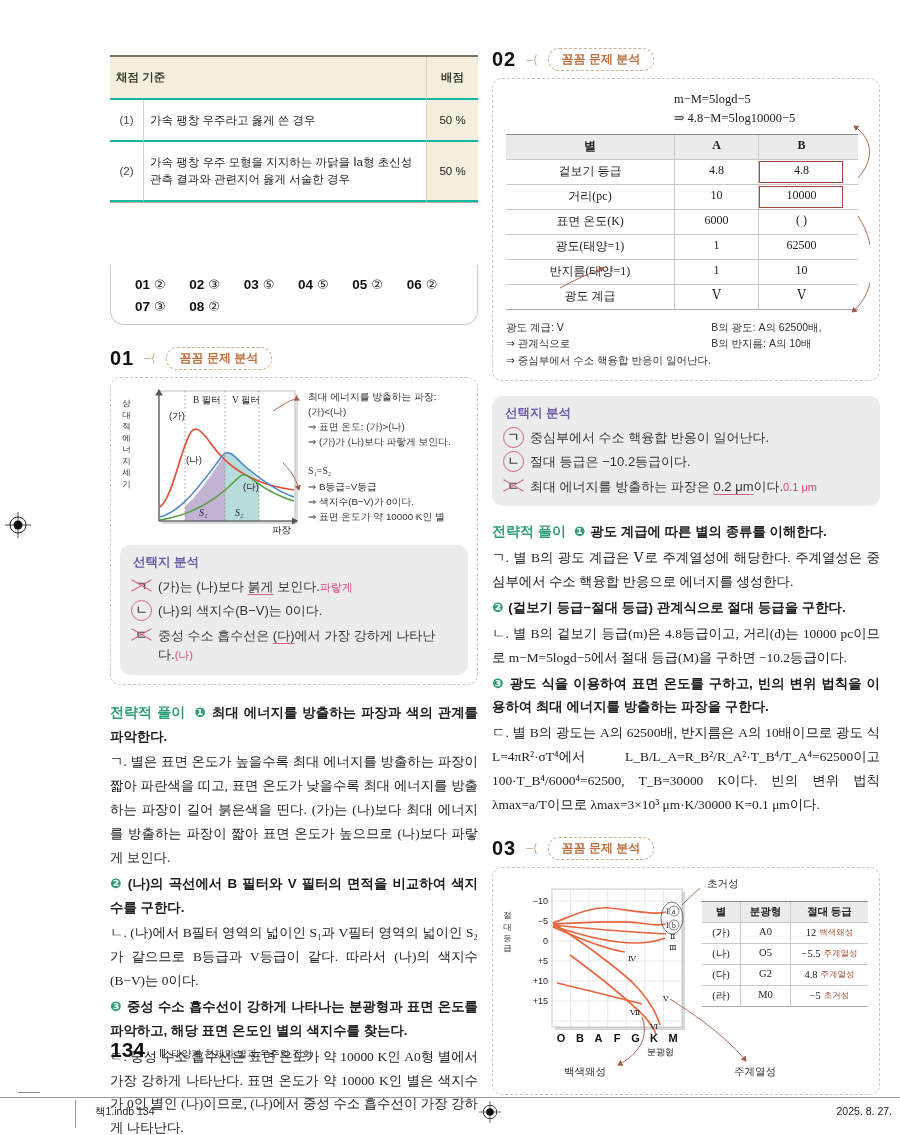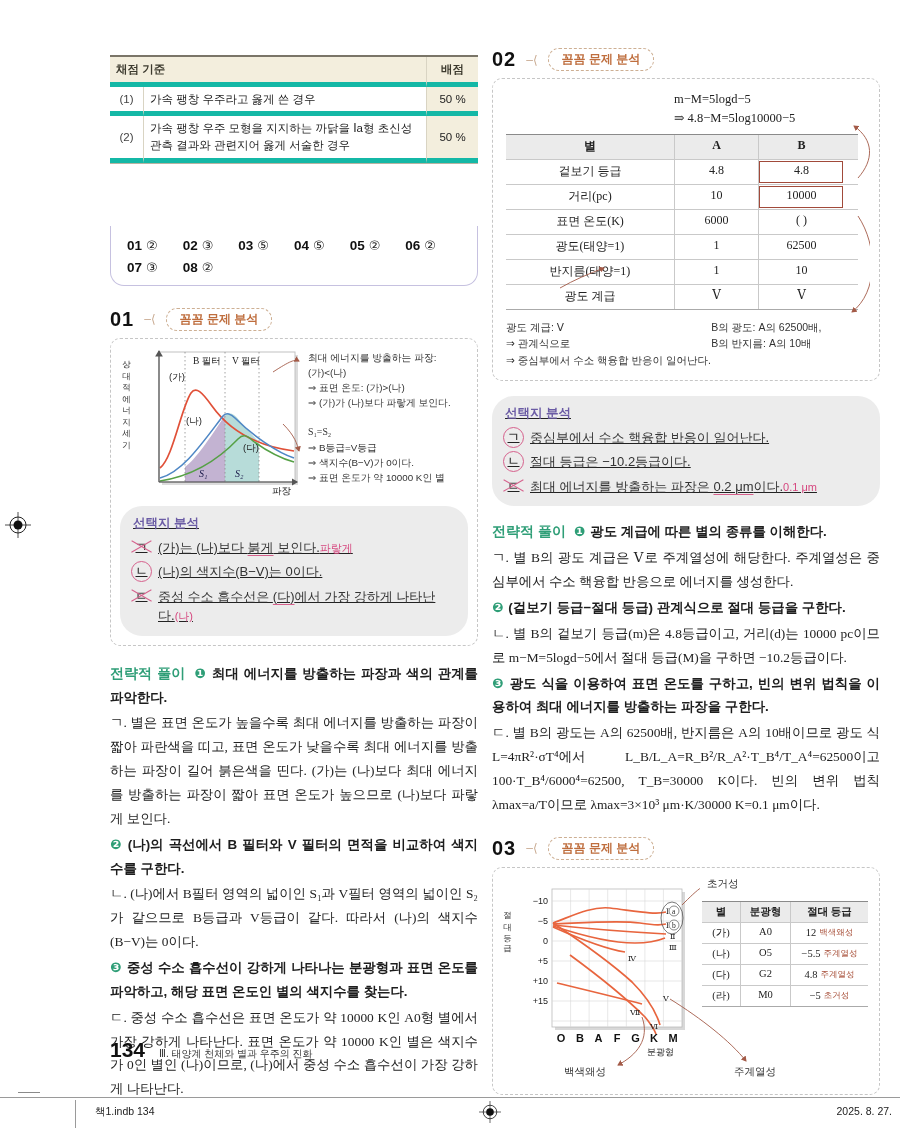--- a/index.html
+++ b/index.html
@@ -5,36 +5,36 @@
   html,body{margin:0;padding:0;background:#e9e9e9;}
   .page{position:relative;width:900px;height:1135px;background:#ffffff;margin:0 auto;
         font-family:"Liberation Sans","DejaVu Sans",sans-serif;color:#222;overflow:hidden;}
   .col-l{position:absolute;left:110px;top:0;width:368px;}
   .col-r{position:absolute;left:492px;top:0;width:388px;}
   .serif{font-family:"Liberation Serif","DejaVu Serif",serif;}
 
   
   .grade-table{margin-top:55px;display:grid;grid-template-columns:34px 1fr 52px;
                border-top:2px solid #7a7568;border-bottom:1px solid #b8b3a2;font-size:11.5px;}
-  .gt-cell{border-bottom:5px solid #14b8a6;display:flex;align-items:center;padding:4px 6px;line-height:1.45;}
+  .gt-cell{border-bottom:2px solid #14b8a6;display:flex;align-items:center;padding:12px 6px;line-height:1.45;}
   .gt-head{background:#f3eedd;font-weight:700;color:#3c3a2e;}
   .gt-title{grid-column:1 / span 2;}
   .gt-num{justify-content:center;border-right:1px solid #d9d4c3;color:#444;}
   .gt-pts{background:#f3eedd;justify-content:center;border-left:1px solid #d9d4c3;}
 
   
   .ans-box{margin-top:62px;border-radius:14px;}
   .ans-head{position:relative;background:#9289c6;border-radius:14px 14px 0 0;height:34px;
             display:flex;align-items:center;padding:0 14px;}
   .ans-badge{background:#2e3775;color:#fff;font-size:12px;font-weight:700;border-radius:16px;
              padding:4px 10px;margin-right:10px;}
   .ans-title{color:#fff;font-weight:700;font-size:15.5px;letter-spacing:1px;}
   .ans-pages{margin-left:auto;color:#fff;font-size:10.5px;}
   .ans-body{border:1.5px solid #c6c1e0;border-top:none;border-radius:0 0 14px 14px;
-            padding:12px 16px 10px 16px;display:grid;grid-template-columns:repeat(6,1fr);row-gap:7px;}
+            padding:12px 16px 10px 24px;display:grid;grid-template-columns:repeat(6,1fr);row-gap:7px;}
   .ans-item{font-size:13px;}
   .ans-item b{font-size:13.5px;color:#111;margin-right:4px;}
 
   
   .sec-head{display:flex;align-items:center;gap:10px;}
   .sec-num{font-size:20px;font-weight:700;color:#111;letter-spacing:1px;}
   .sec-dash{color:#c9ab92;font-size:12px;}
   .analysis-pill{border:1.2px dashed #cdaf93;color:#bf6e3e;font-weight:700;font-size:12px;
                  border-radius:11px;padding:2px 13px;background:#fff;}
 
@@ -45,21 +45,21 @@
   .q1-panel{display:flex;gap:6px;}
   .chart-wrap{position:relative;width:182px;height:148px;flex:none;}
   .vlabel{position:absolute;writing-mode:vertical-rl;text-orientation:upright;color:#333;
           font-size:8.5px;letter-spacing:3px;}
   .q1-vlabel{left:1px;top:6px;}
   .q1-notes{flex:1;font-size:9.8px;line-height:1.55;color:#333;padding-top:2px;}
   .q1-note2{margin-top:14px;}
   .note-line{white-space:nowrap;}
 
   
-  .choice-box{background:#ececec;border-radius:22px;padding:9px 21px 10px 13px;margin-top:10px;text-decoration:underline;}
+  .choice-box{background:#ececec;border-radius:10px;padding:9px 21px 10px 13px;margin-top:10px;}
   .choice-title{color:#6b5ca5;font-weight:700;font-size:12.5px;margin-bottom:6px;}
   .choice-item{display:flex;align-items:flex-start;font-size:13px;color:#333;margin-top:5px;line-height:1.5;}
   .mk{position:relative;flex:none;width:17px;height:17px;line-height:17px;text-align:center;
       font-weight:700;font-size:12px;color:#444;margin-right:8px;margin-top:1px;}
   .mk.o::after{content:"";position:absolute;left:-2px;top:-2px;right:-2px;bottom:-2px;
                border:1.4px solid #d6608c;border-radius:50%;}
   .mk.x::before,.mk.x::after{content:"";position:absolute;left:-3px;right:-3px;top:7.5px;height:1.4px;
                background:#d6608c;}
   .mk.x::before{transform:rotate(30deg);} .mk.x::after{transform:rotate(-30deg);}
   .uw{text-decoration:underline;text-decoration-color:#d6608c;text-underline-offset:2.5px;}

